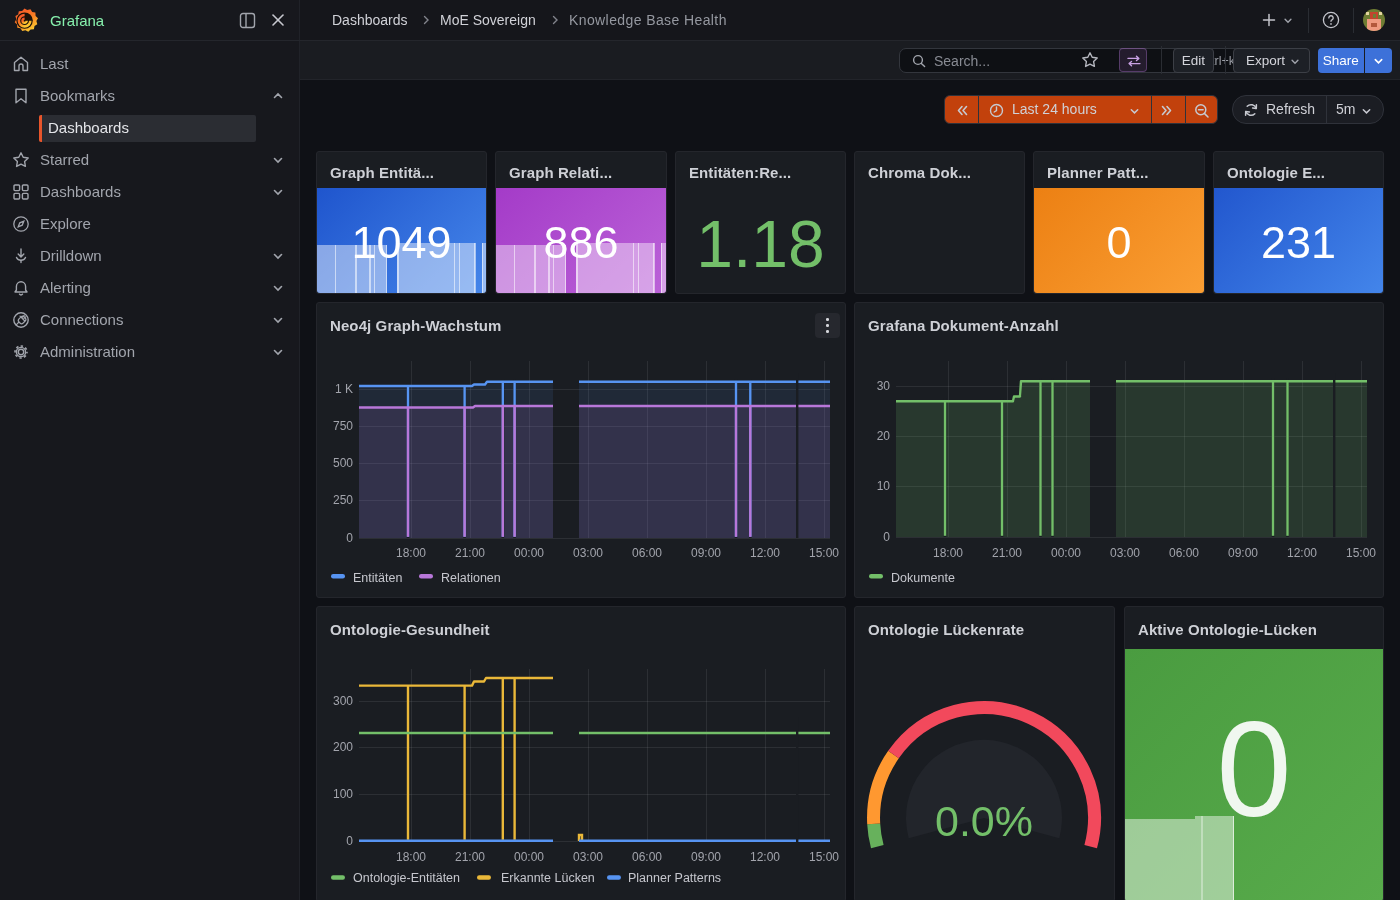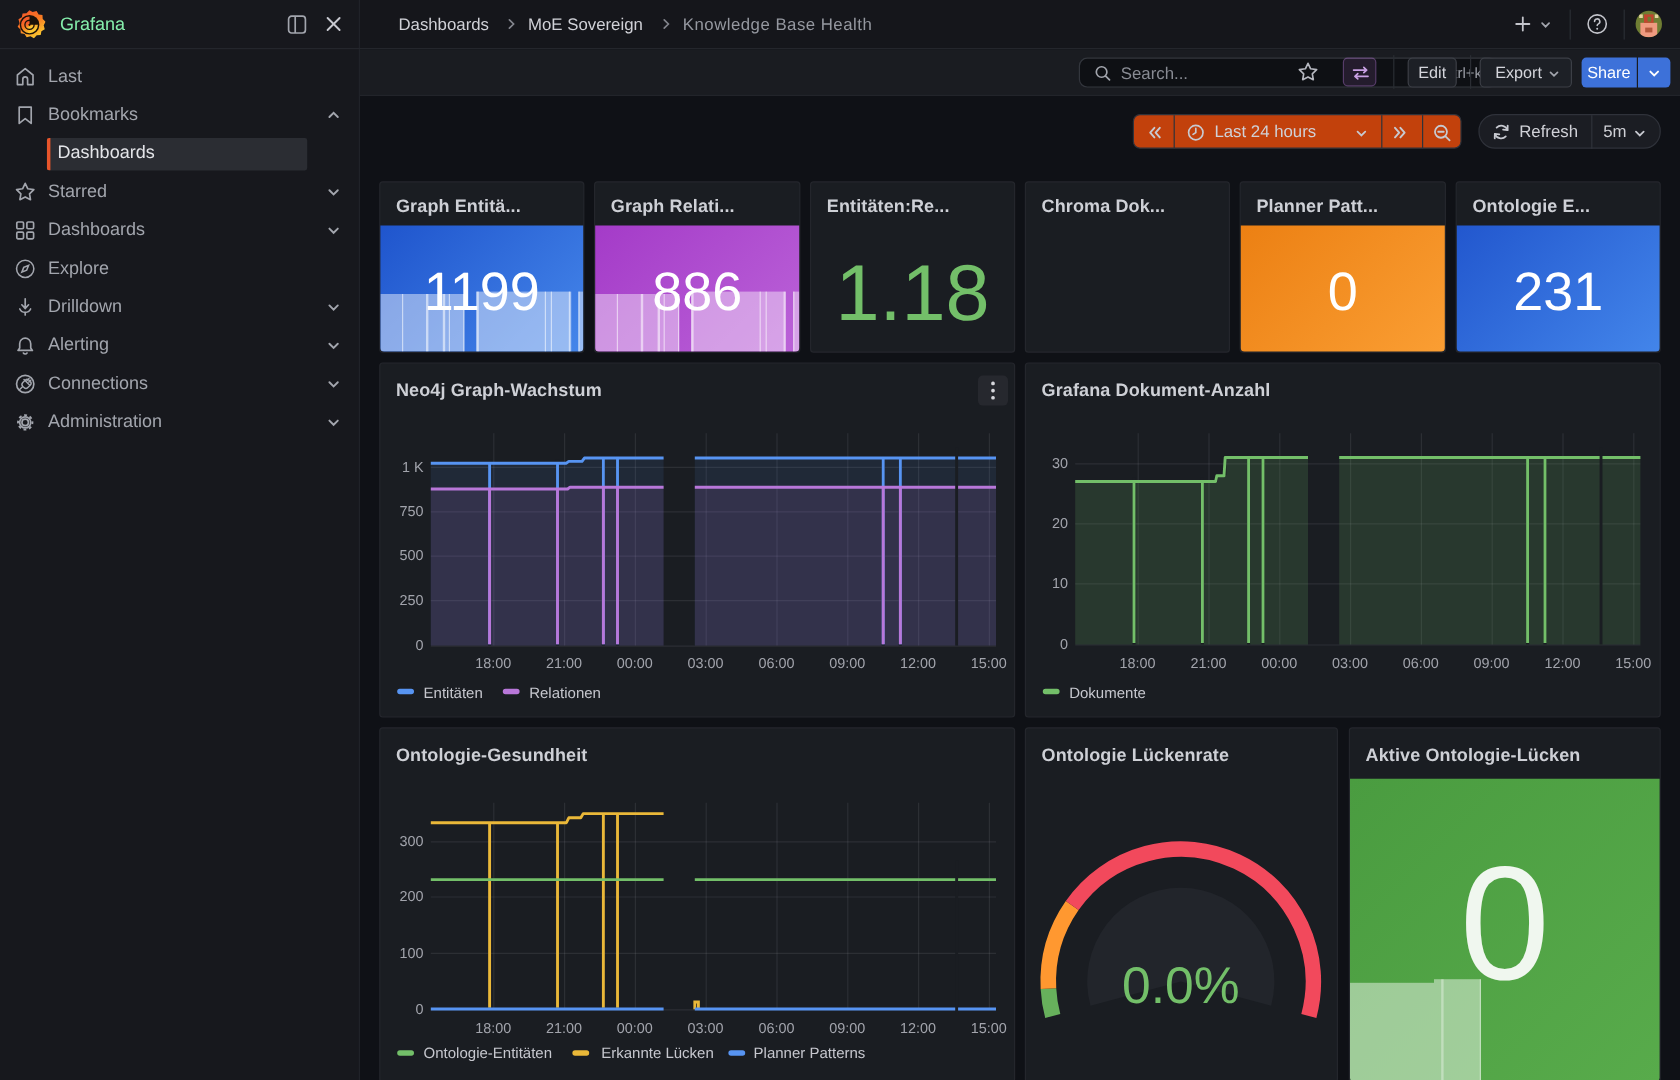--- a/index.html
+++ b/index.html
@@ -274,21 +274,21 @@
         <div class="abs" style="left:17.8px;top:57px;width:1.4px;bottom:0;background:rgba(255,255,255,0.55);"></div>
         <div class="abs" style="left:38.3px;top:57px;width:1.4px;bottom:0;background:rgba(255,255,255,0.55);"></div>
         <div class="abs" style="left:52.2px;top:57px;width:1.4px;bottom:0;background:rgba(255,255,255,0.55);"></div>
         <div class="abs" style="left:56.5px;top:57px;width:1.4px;bottom:0;background:rgba(255,255,255,0.55);"></div>
         <div class="abs" style="left:68.8px;top:57px;width:1.3px;bottom:0;background:rgba(255,255,255,0.55);"></div>
         <div class="abs" style="left:80.3px;top:55px;width:1.3px;bottom:0;background:rgba(255,255,255,0.55);"></div>
         <div class="abs" style="left:137px;top:55px;width:1.4px;bottom:0;background:rgba(255,255,255,0.55);"></div>
         <div class="abs" style="left:142px;top:55px;width:1.4px;bottom:0;background:rgba(255,255,255,0.55);"></div>
         <div class="abs" style="left:157.4px;top:55px;width:1.4px;bottom:0;background:rgba(255,255,255,0.55);"></div>
         <div class="abs" style="left:164.8px;top:55px;width:1.4px;bottom:0;background:rgba(255,255,255,0.55);"></div>
-        <div class="bignum" style="left:0;right:0;top:31.5px;line-height:45px;">1199</div>
+        <div class="bignum" style="left:0;right:0;top:31.5px;line-height:45px;">1049</div>
       </div>
     </div>
 
     <div class="panel" style="left:495px;top:151px;width:172px;height:143px;">
       <div class="ptitle" style="left:13px;top:12px;">Graph Relati...</div>
       <div class="abs" style="left:0;right:0;top:36px;bottom:0;border-radius:0 0 3px 3px;background:linear-gradient(135deg,#a43bc8 0%,#bb62d8 100%);overflow:hidden;">
         <div class="abs" style="left:0;top:57px;width:70px;bottom:0;background:rgba(255,255,255,0.42);"></div>
         <div class="abs" style="left:80.3px;top:55px;width:78.2px;bottom:0;background:rgba(255,255,255,0.42);"></div>
         <div class="abs" style="left:165px;top:55px;right:0;bottom:0;background:rgba(255,255,255,0.42);"></div>
         <div class="abs" style="left:17.8px;top:57px;width:1.4px;bottom:0;background:rgba(255,255,255,0.55);"></div>

